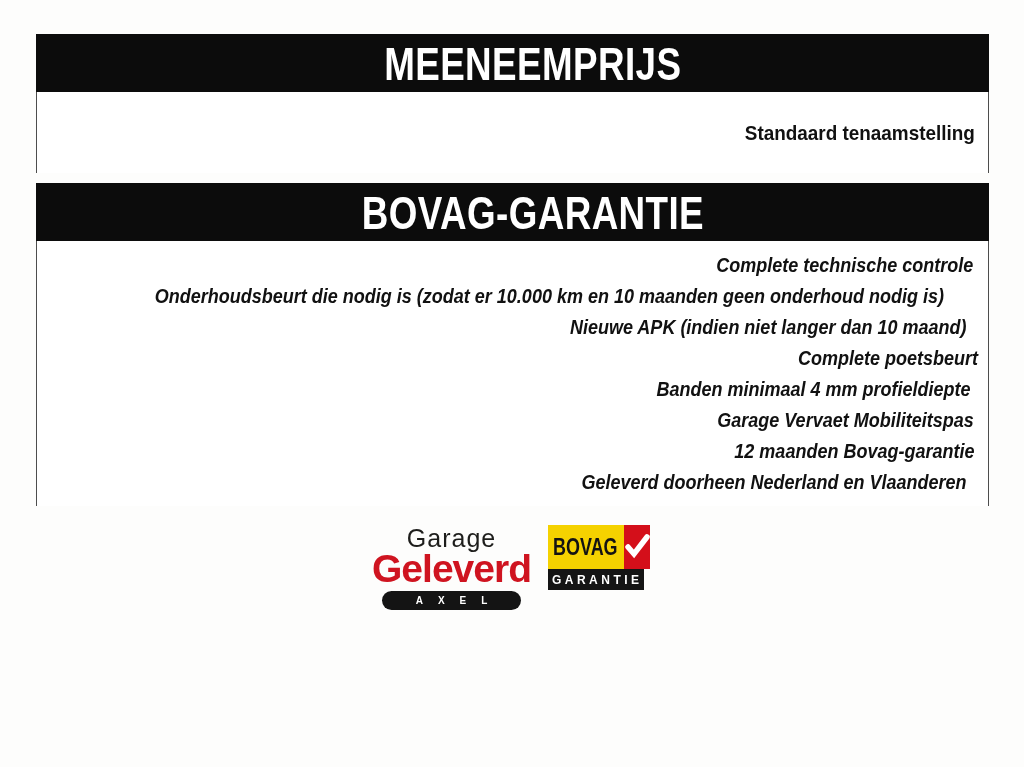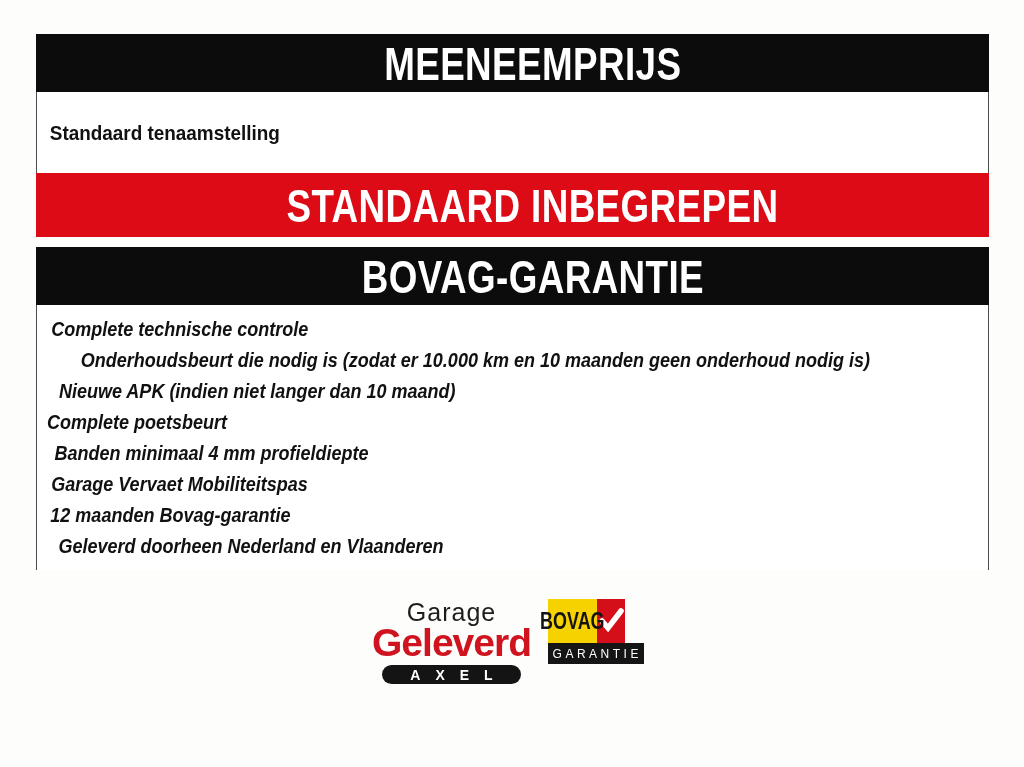--- a/index.html
+++ b/index.html
@@ -48,32 +48,32 @@
     border-left:1px solid var(--panel-border);
     border-right:1px solid var(--panel-border);
     display:flex;
     flex-direction:column;
     justify-content:center;
     align-items:center;
   }
   .panel.p1{height:81px;}
   .panel.p2{height:265px;font-style:italic;}
   .pline{
-    text-align:left;
+    text-align:right;
     color:var(--ink);
     font-weight:bold;
     font-size:20px;
     width:100%;
   }
   .panel.p1 .pline{line-height:34px;font-size:21px;}
   .panel.p2 .pline{line-height:31px;}
   .gap{height:10px;}
   
   .logos{
-    margin-top:29px;
+    margin-top:19px;
     display:flex;
     justify-content:center;
     align-items:flex-start;
     gap:26px;
   }
   .garage-logo{
     width:140px;
     display:flex;flex-direction:column;align-items:center;
   }
   .g-top{
@@ -92,35 +92,35 @@
   }
   .g-pill{
     margin-top:3px;
     width:139px;height:19px;
     background:#141414;
     border-radius:10px;
     display:flex;align-items:center;justify-content:center;
   }
   .g-pill span{
     color:#ffffff;
-    font-size:14px;
+    font-size:10px;
     font-weight:bold;
     letter-spacing:15px;
     margin-right:-15px;
     line-height:1;
   }
   .bovag-logo{
     width:96px;
     display:flex;flex-direction:column;
   }
   .b-top{
     display:flex;height:44px;
   }
   .b-yellow{
-    width:49px;height:44px;
+    width:76px;height:44px;
     background:var(--yellow);
     display:flex;align-items:center;justify-content:center;text-align:center;
   }
   .b-yellow .brand{
     font-weight:bold;
     font-size:23px;
     color:#131313;
     transform:scaleX(0.78);
     letter-spacing:0px;
     padding-top:1px;
@@ -133,44 +133,41 @@
   }
   .b-red svg{overflow:visible;}
   .b-bottom{
     height:21px;
     background:#151515;
     display:flex;align-items:center;justify-content:center;
   }
   .b-bottom span{
     color:#ffffff;
     font-size:12px;
-    font-weight:normal;
+    font-weight:bold;
     letter-spacing:3.5px;
     margin-right:-3.5px;
     line-height:1;
   }
 </style>
 </head>
 <body>
 
 <div class="sheet">
 
   <div class="bar black">
     <span class="cond hd">MEENEEMPRIJS</span>
   </div>
 
   <div class="panel p1">
     <div class="pline">
       <span class="cond body">Standaard tenaamstelling</span>
     </div>
   </div>
 
-  <div class="bar red">
-    <span class="cond hd">STANDAARD INBEGREPEN</span>
-  </div>
 
   <div class="gap"></div>
 
   <div class="bar black">
     <span class="cond hd">BOVAG-GARANTIE</span>
   </div>
 
   <div class="panel p2">
     <div class="pline">
       <span class="cond body">Complete technische controle</span>

